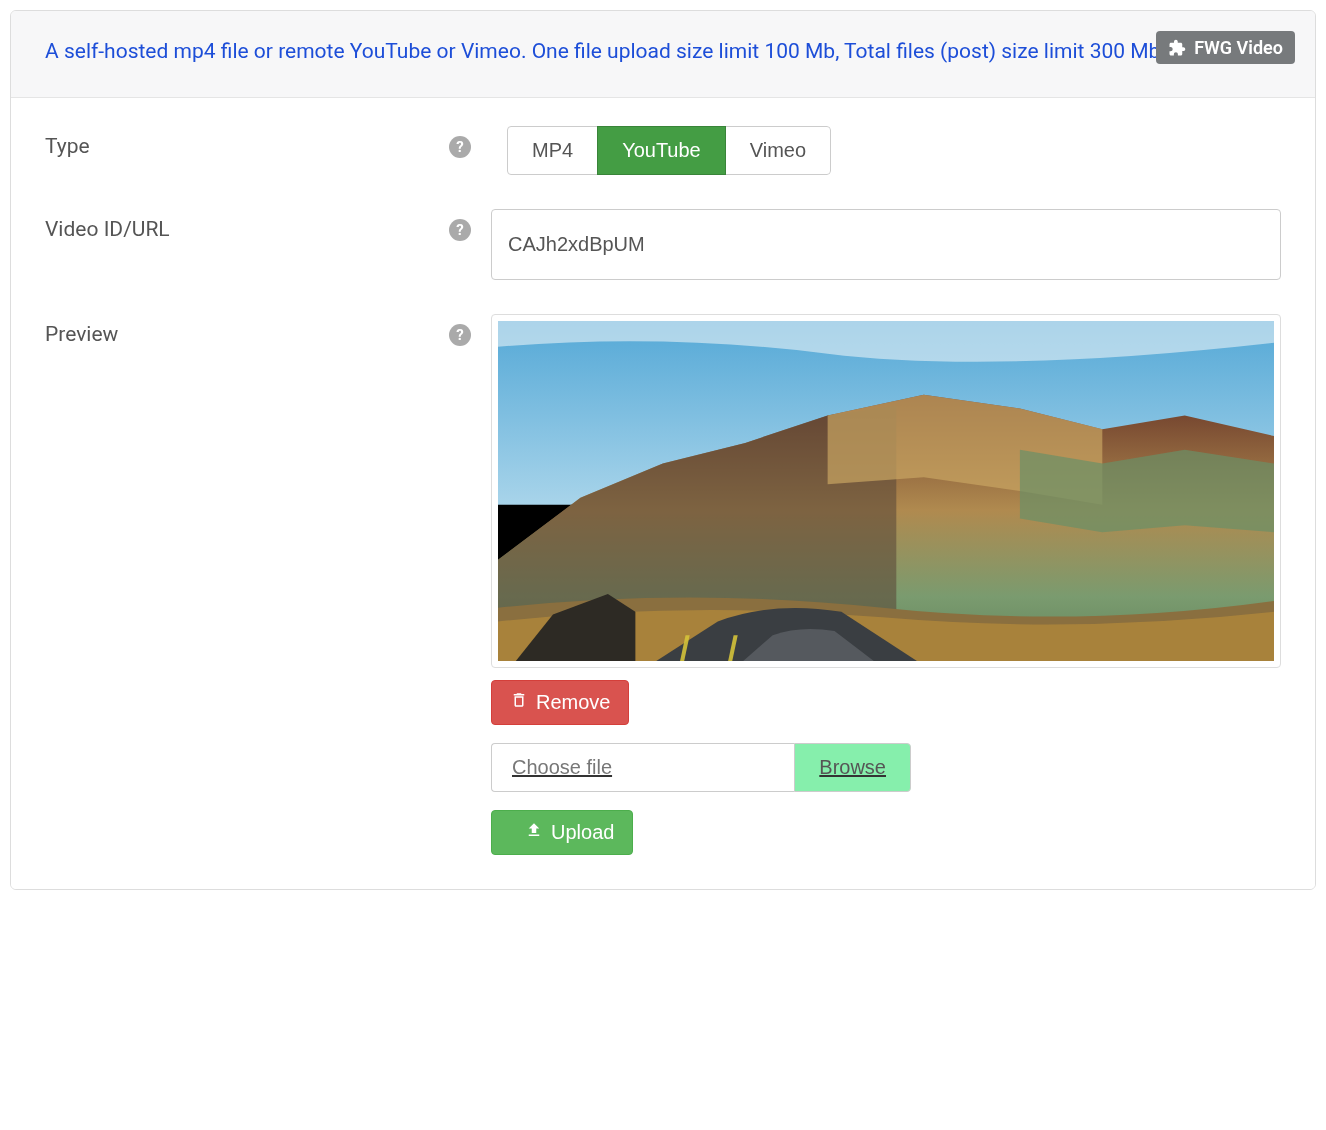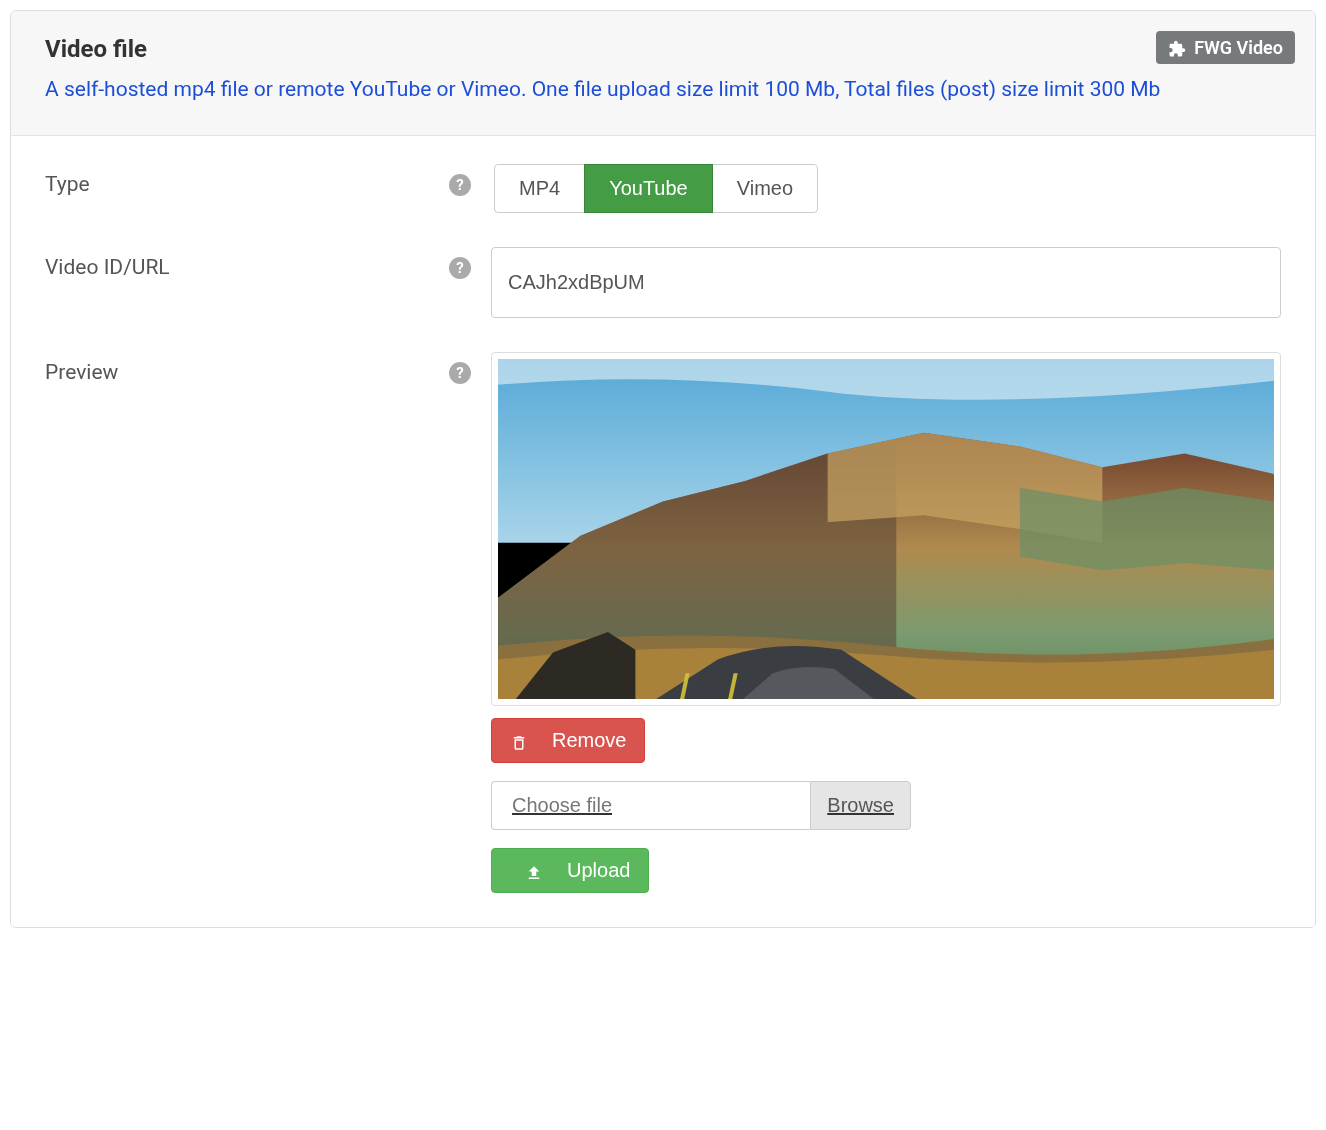--- a/index.html
+++ b/index.html
@@ -39,21 +39,21 @@
       position: absolute;
       top: 20px;
       right: 20px;
       background: #777a7c;
       color: #fff;
       padding: 6px 12px;
       border-radius: 4px;
       font-size: 18px;
       font-weight: 600;
       display: inline-flex;
-      align-items: flex-end;
+      align-items: center;
       gap: 8px;
     }
     .badge svg {
       width: 18px;
       height: 18px;
       fill: #fff;
     }
     .panel-body {
       padding: 28px 34px 34px 34px;
       background: #fff;
@@ -104,21 +104,21 @@
       padding: 12px 24px;
       font-size: 20px;
       border: 1px solid #ccc;
       background: #fff;
       color: #555;
       cursor: pointer;
       margin-left: -1px;
     }
     .btn-group .seg-btn:first-child {
       border-radius: 4px 0 0 4px;
-      margin-left: 3px;
+      margin-left: 16px;
     }
     .btn-group .seg-btn:last-child {
       border-radius: 0 4px 4px 0;
     }
     .btn-group .seg-btn.active {
       background: #449d44;
       border-color: #398439;
       color: #fff;
       z-index: 1;
       position: relative;
@@ -146,22 +146,22 @@
       position: relative;
       overflow: hidden;
     }
     .preview-image svg {
       width: 100%;
       height: 100%;
       display: block;
     }
     .btn {
       display: inline-flex;
-      align-items: flex-end;
-      gap: 24px;
+      align-items: flex-start;
+      gap: 8px;
       padding: 10px 18px;
       font-size: 20px;
       border-radius: 4px;
       border: 1px solid transparent;
       cursor: pointer;
       color: #fff;
     }
     .btn-danger {
       background: #d9534f;
       border-color: #d43f3a;
@@ -188,38 +188,37 @@
       font-size: 20px;
       border: 1px solid #ccc;
       border-right: none;
       border-radius: 4px 0 0 4px;
       background: #fff;
       color: #777;
       text-align: left;
       cursor: pointer;
     }
     .browse-btn {
-      padding: 12px 16px;
+      padding: 12px 24px;
       font-size: 20px;
       border: 1px solid #ccc;
-      background: #e5e5e5;
+      background: #86efac;
       color: #555;
       border-radius: 0 4px 4px 0;
       cursor: pointer;
     }
     .remove-row {
       margin-bottom: 4px;
     }
   </style>
 </head>
 <body>
 
 <div class="panel">
   <div class="panel-header">
-    <div class="panel-title">Video file</div>
     <div class="panel-desc">A self-hosted mp4 file or remote YouTube or Vimeo. One file upload size limit 100 Mb, Total files (post) size limit 300 Mb</div>
     <div class="badge">
       <svg viewBox="0 0 24 24">
         <path d="M20.5 11H19V7c0-1.1-.9-2-2-2h-4V3.5C13 2.12 11.88 1 10.5 1S8 2.12 8 3.5V5H4c-1.1 0-2 .9-2 2v3.8h1.5c1.49 0 2.7 1.21 2.7 2.7s-1.21 2.7-2.7 2.7H2V20c0 1.1.9 2 2 2h3.8v-1.5c0-1.49 1.21-2.7 2.7-2.7s2.7 1.21 2.7 2.7V22H17c1.1 0 2-.9 2-2v-4h1.5c1.38 0 2.5-1.12 2.5-2.5S21.88 11 20.5 11z"></path>
       </svg>
       <span>FWG Video</span>
     </div>
   </div>
 
   <div class="panel-body">

